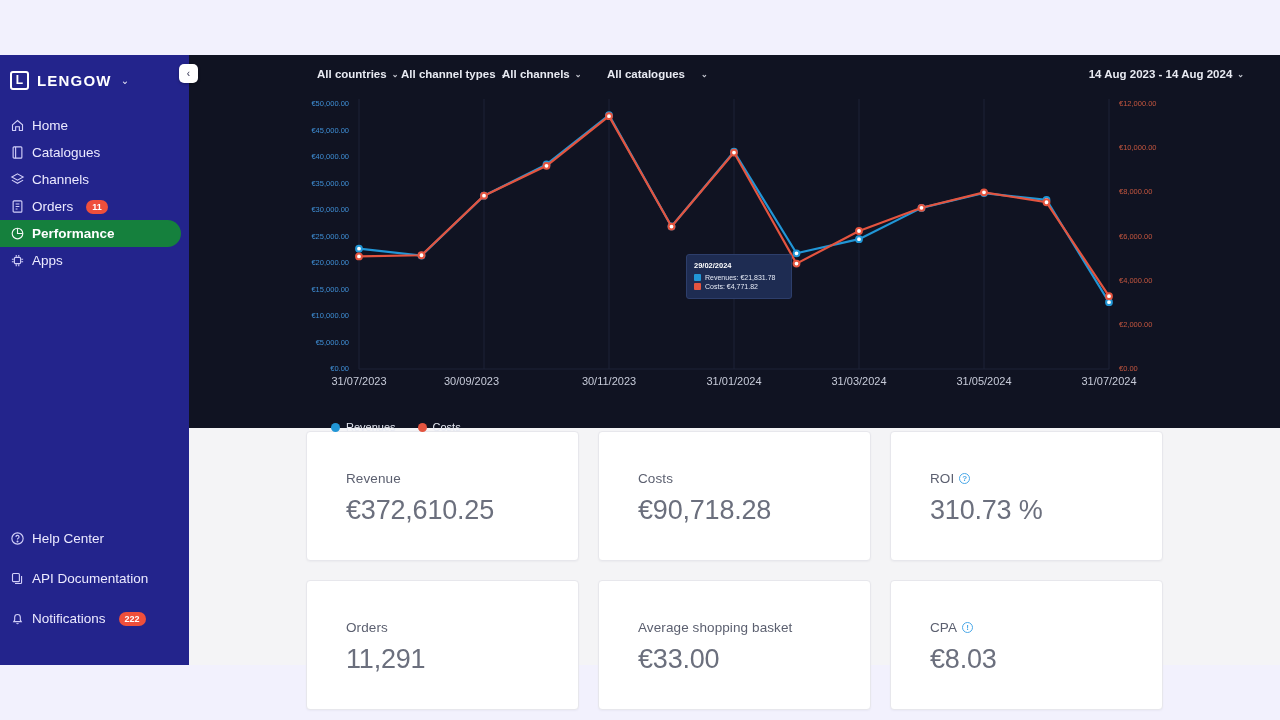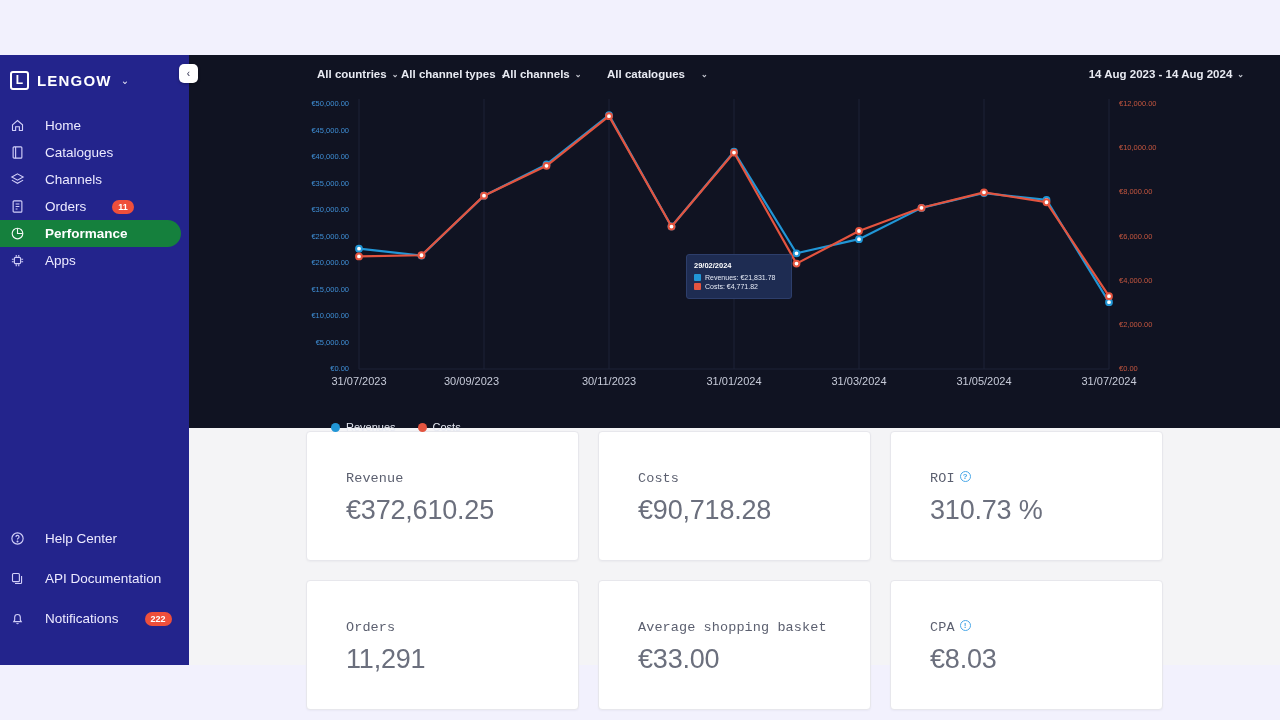--- a/index.html
+++ b/index.html
@@ -26,21 +26,21 @@
   .kpi-card {
     background: #ffffff;
     border: 1px solid #e7e7ec;
     border-radius: 4px;
     height: 130px;
     padding: 39px 39px 0 39px;
     box-shadow: 0 1px 2px rgba(20,20,50,.04);
   }
   .kpi-label {
     font-size: 13.5px; color: #5c6070; letter-spacing: .1px;
-    display: flex; gap: 5px; font-family: Liberation Mono, monospace;
+    display: flex; align-items: center; gap: 5px;
   }
   .kpi-value {
     margin-top: 9px;
     font-size: 27px; color: #6b6f7d; font-weight: 300; letter-spacing: -.2px;
   }
   .info-icon {
     width: 11px; height: 11px; border-radius: 50%;
     border: 1px solid #4aa8e8; color: #4aa8e8;
     font-size: 8px; line-height: 9px; text-align: center;
     display: inline-block; font-weight: bold;
@@ -59,21 +59,21 @@
   }
   .brand-mark {
     width: 19px; height: 19px; border: 2px solid #fff; border-radius: 3px;
     font-size: 12px; line-height: 15px; text-align: center; font-weight: 700;
   }
   .brand-name { font-size: 15px; font-weight: 700; letter-spacing: 1.2px; }
   .brand-caret { font-size: 10px; opacity: .9; margin-left: 1px; }
 
   .nav { margin-top: 19px; }
   .nav-item {
-    display: flex; align-items: center; gap: 20px;
+    display: flex; align-items: center; gap: 7px;
     height: 27px; margin: 0 8px 0 0; padding-left: 10px;
     border-radius: 0 14px 14px 0;
     font-size: 13.5px; color: #eceaff;
     cursor: pointer;
   }
   .nav-item.active { background: #15803d; color: #fff; font-weight: 600; }
   .nav-ico { width: 15px; height: 15px; flex: 0 0 15px; opacity: .95; }
   .badge {
     background: #ef4f3b; color: #fff; border-radius: 9px;
     font-size: 9px; font-weight: 700; padding: 2px 6px; line-height: 10px;

